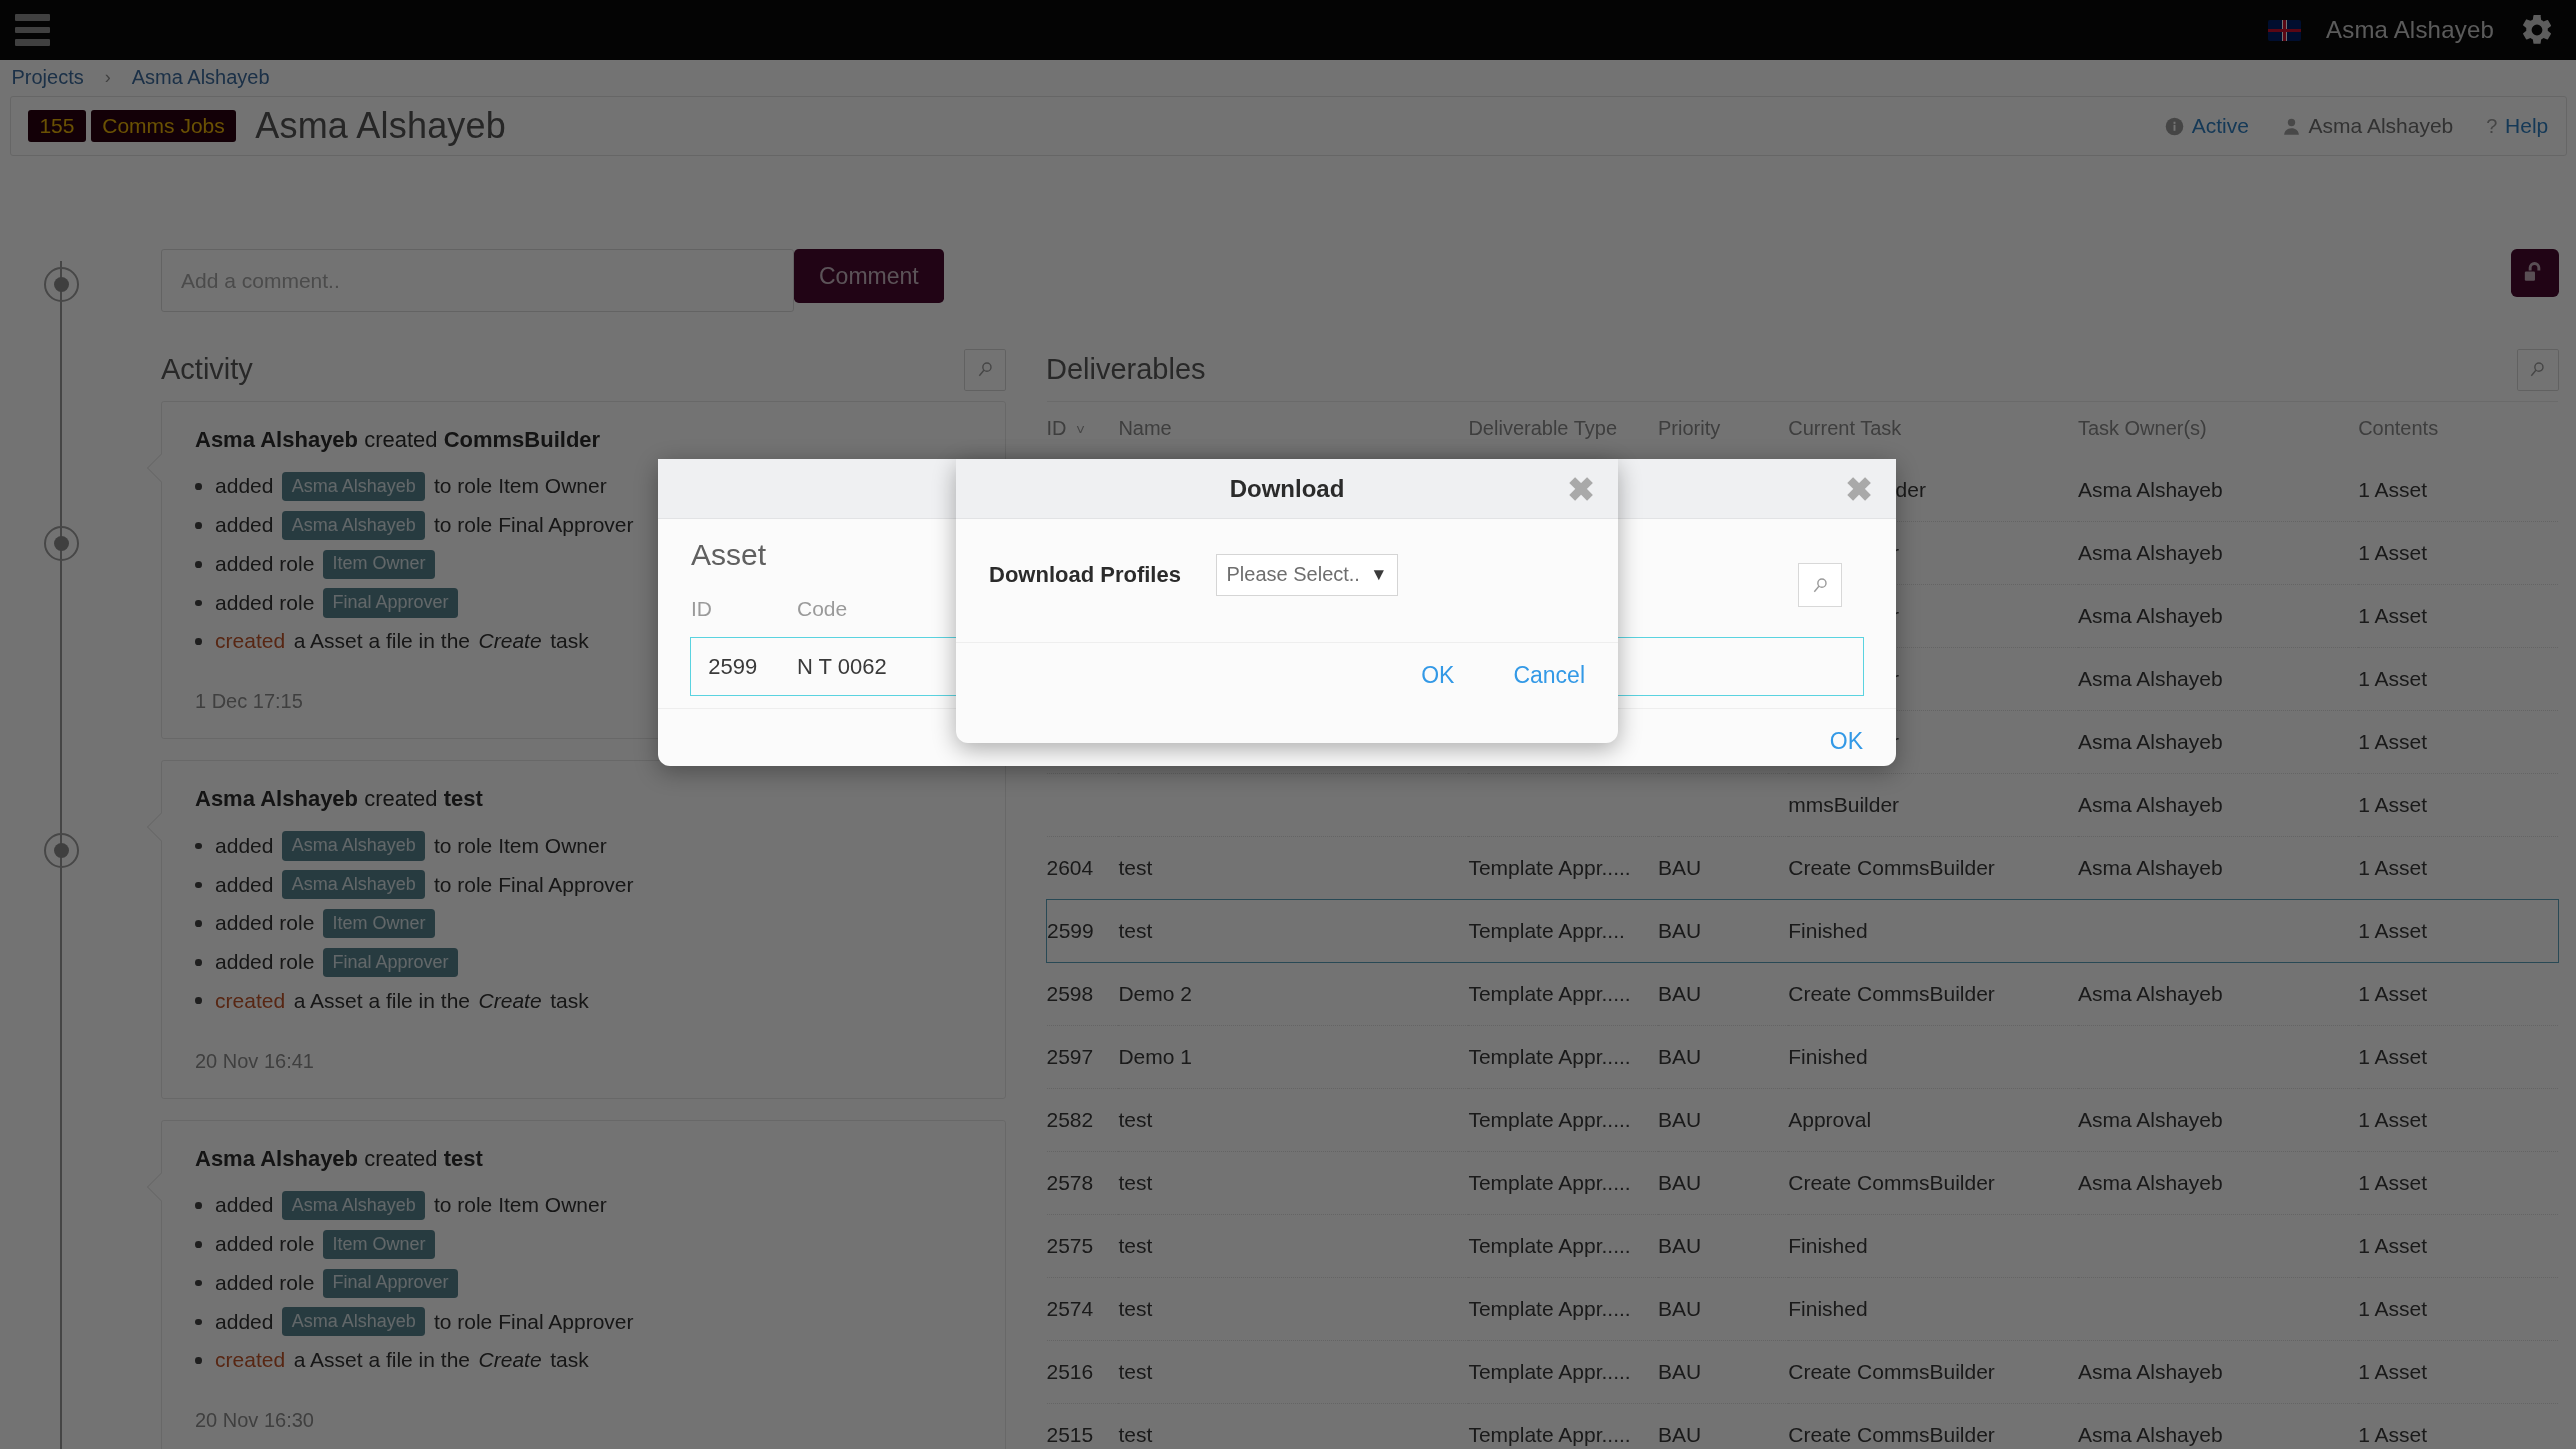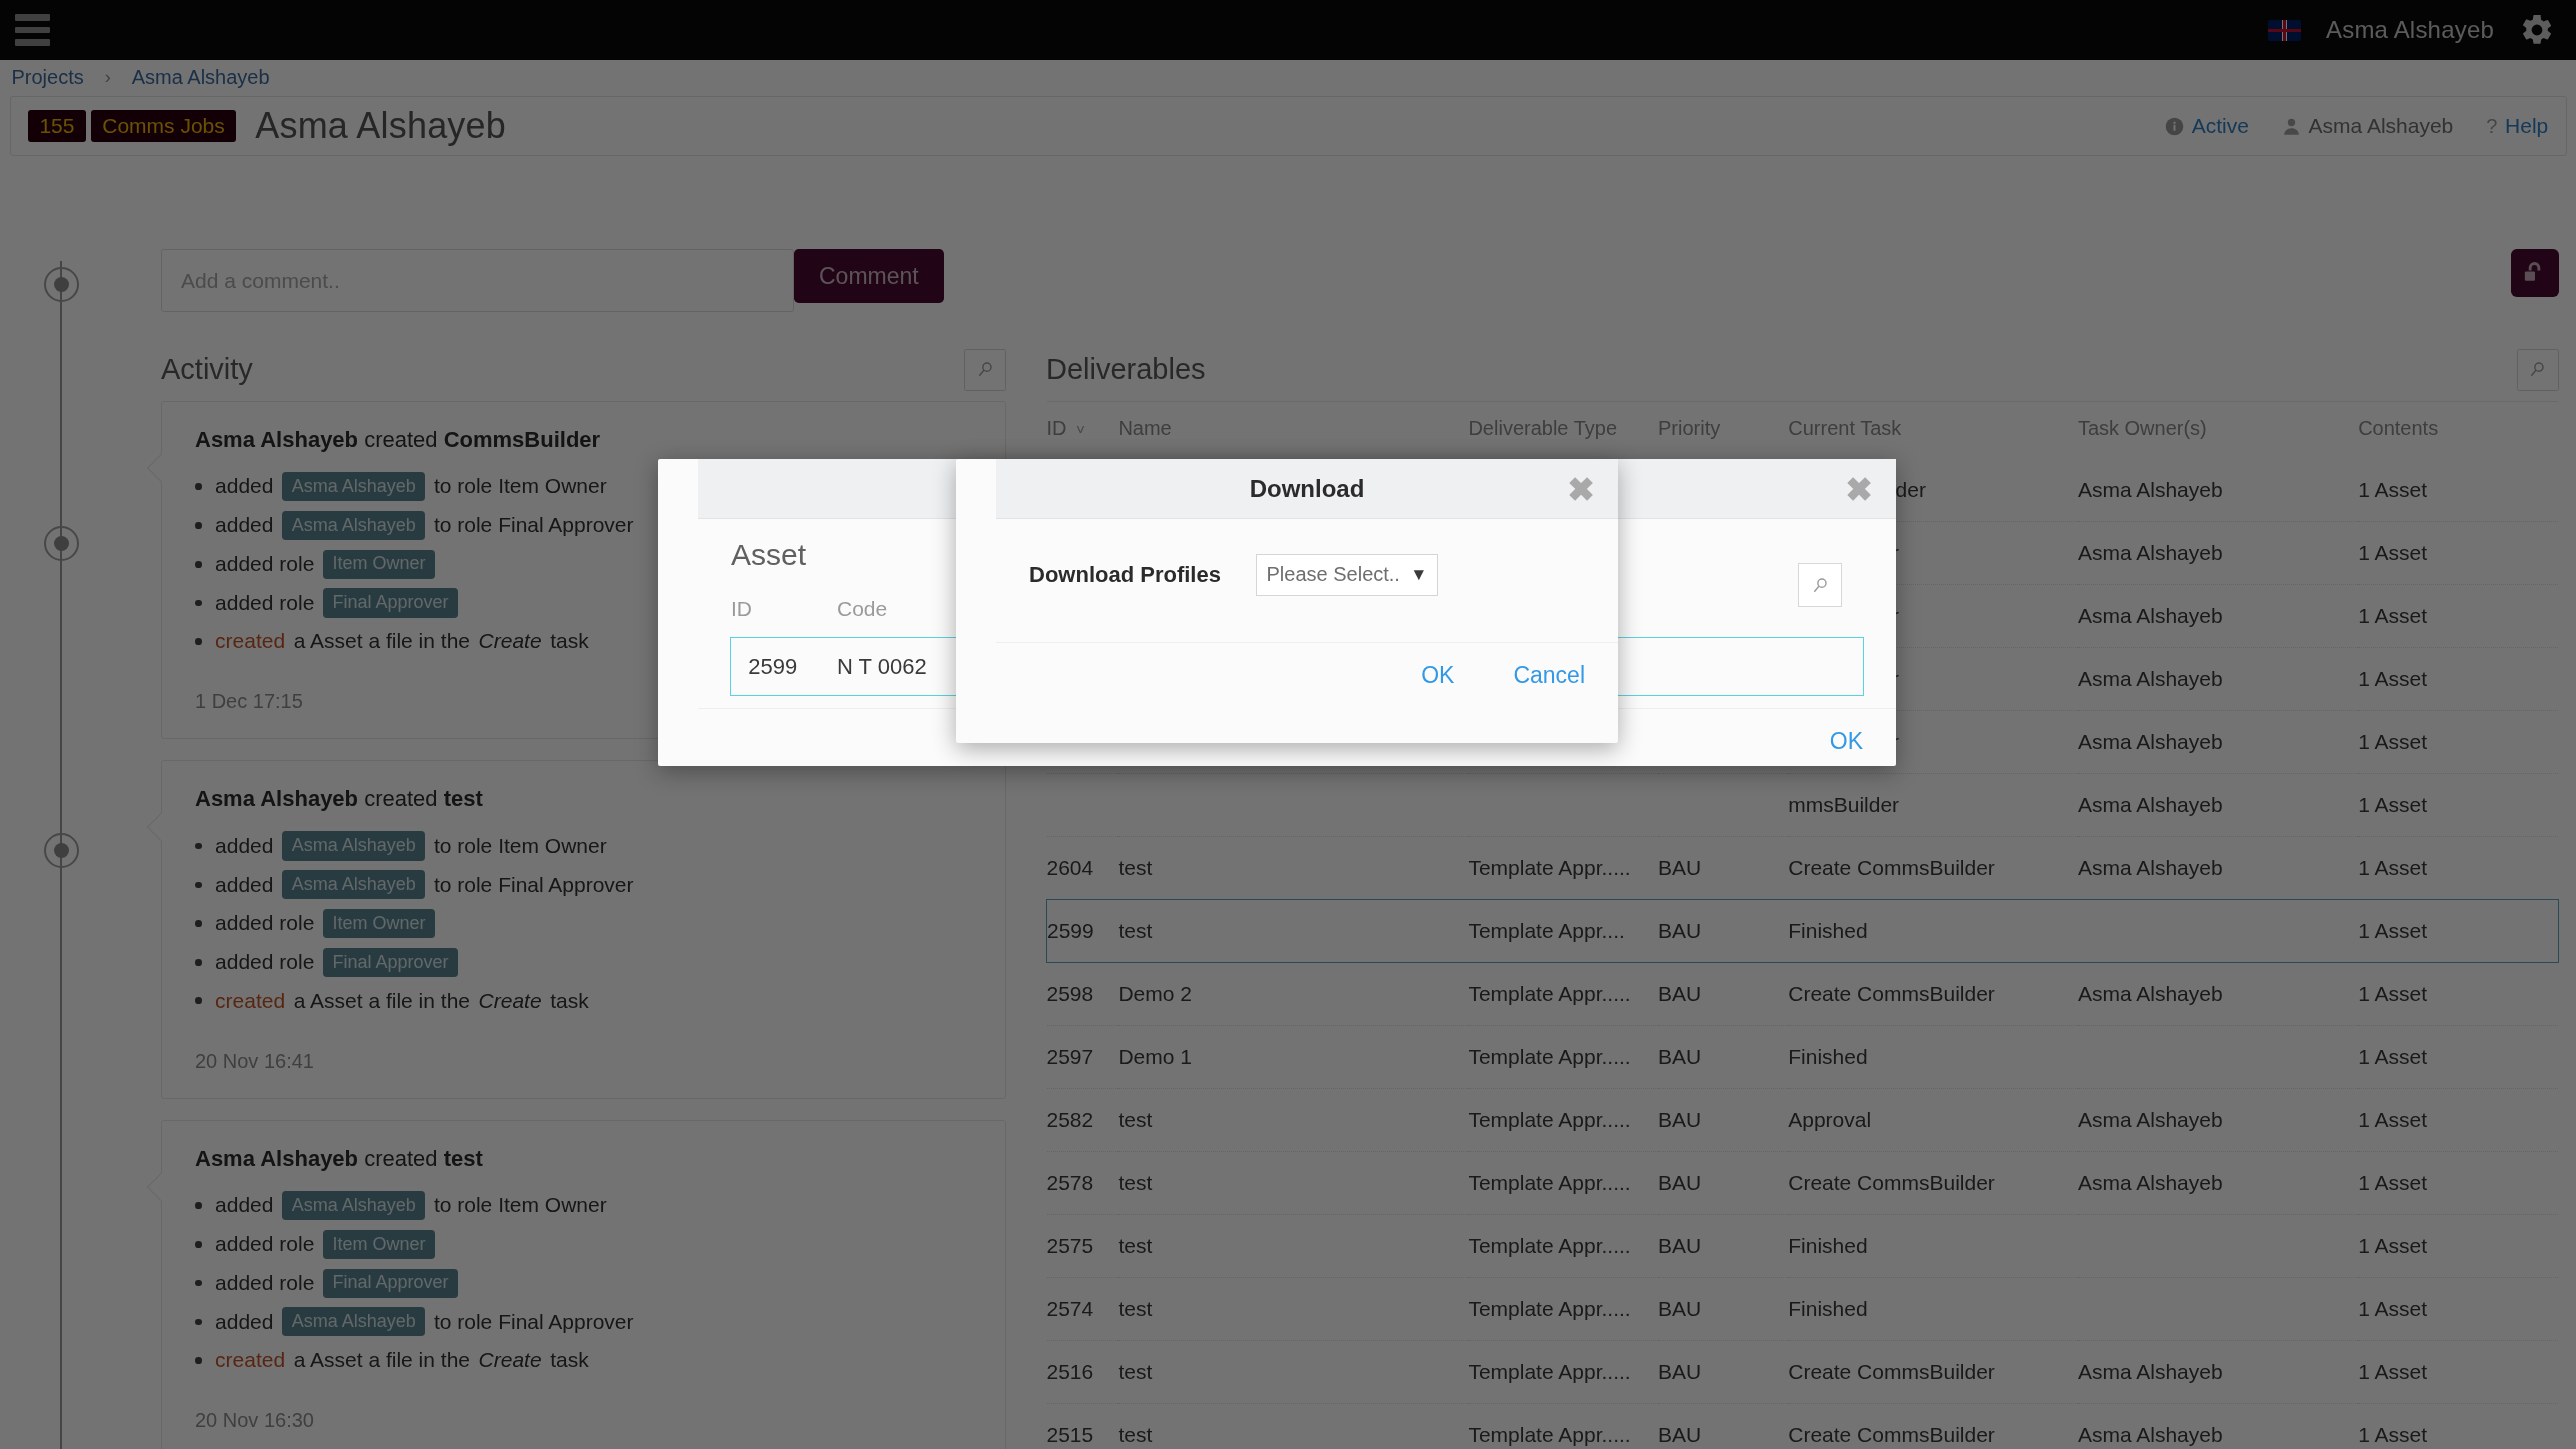--- a/index.html
+++ b/index.html
@@ -186,21 +186,21 @@
   .unlockbtn {
     position: absolute; right: 17.3px; top: 17.3px; width: 48px; height: 48px;
     background: #4b0a30; border-radius: 5.8px; display: flex; align-items: center; justify-content: center;
     cursor: pointer;
   }
 
   
   .modal {
     position: absolute; background: #fbfbfb;
     box-shadow: 0 5.8px 23px rgba(0,0,0,.32);
-    z-index: 60; border-radius: 2px; padding-left: 40px;
+    z-index: 60; border-radius: 12px;
   }
   .modal-header {
     background: #eff0f2; border-bottom: 1px solid #e2e3e5;
     height: 60px; display: flex; align-items: center; justify-content: center;
     position: relative;
   }
   .modal-title { font-size: 24px; color: #2b2b2b; font-weight: bold; }
   .modal-close {
     position: absolute; right: 23px; top: 50%; transform: translateY(-50%);
     color: #a9a9a9; font-size: 33px; line-height: 1; cursor: pointer; font-weight: bold;

